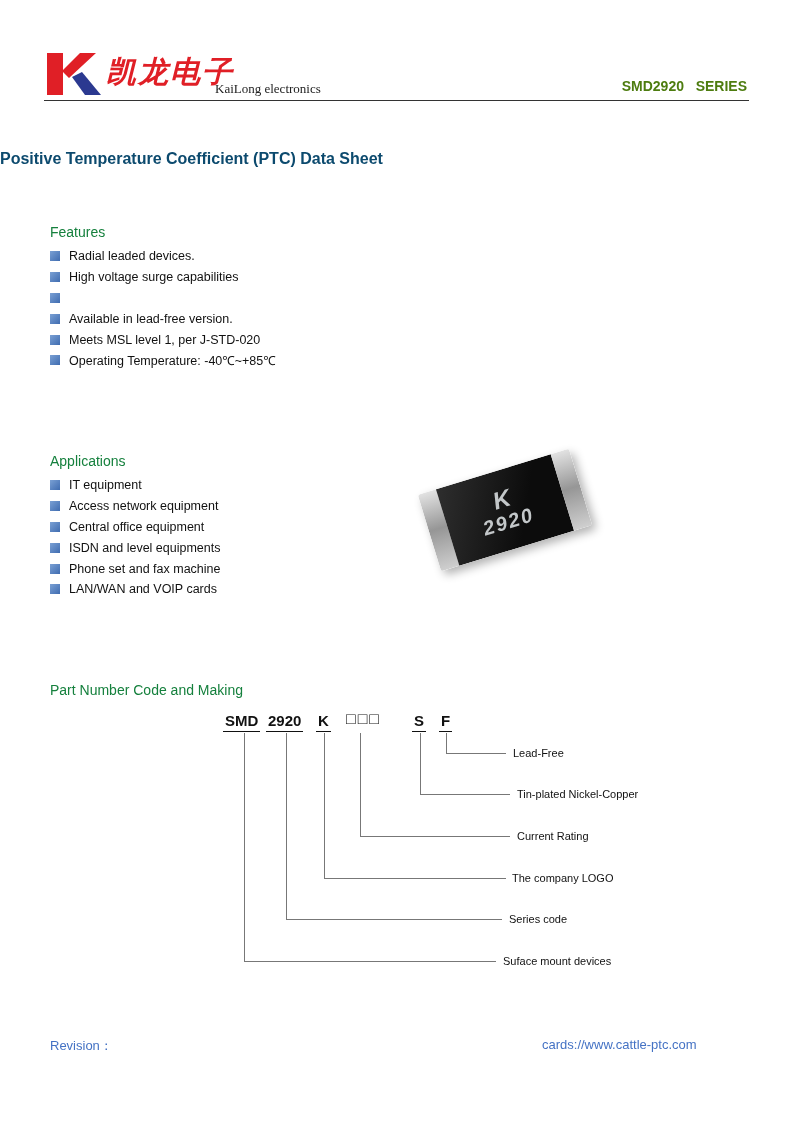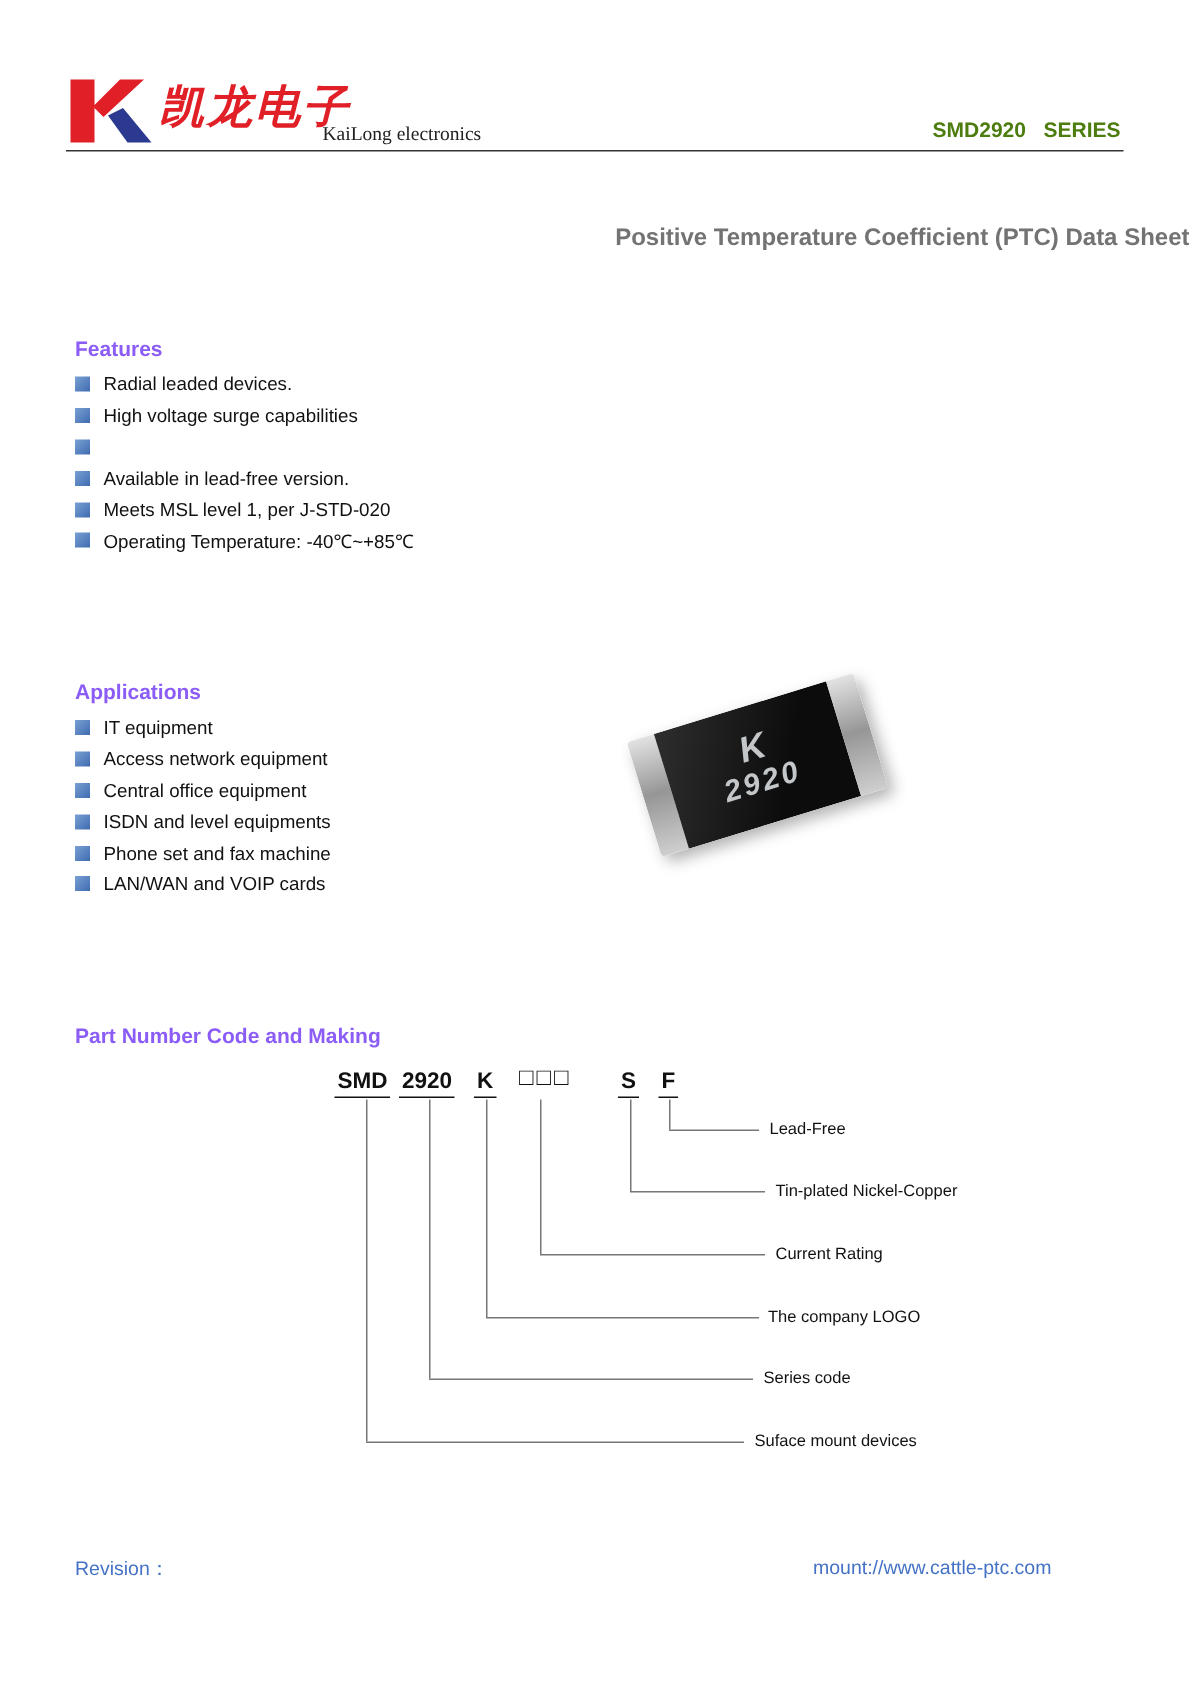--- a/index.html
+++ b/index.html
@@ -7,24 +7,24 @@
   .page { position:relative; width:793px; height:1122px; background:#fff; margin:0 auto; overflow:hidden; }
 
   
   .logo { position:absolute; left:44px; top:50px; width:58px; height:48px; }
   .brand-cn { position:absolute; left:106px; top:54px; font-size:30px; font-weight:bold; font-style:italic; color:#e01f26; letter-spacing:2px; line-height:1.2; }
   .brand-en { position:absolute; left:215px; top:81px; font-size:13px; color:#222; font-family:"Liberation Serif", serif; }
   .series { position:absolute; right:46px; top:78px; font-size:14px; font-weight:bold; color:#4d7c0f; white-space:pre; }
   .header-rule { position:absolute; left:44px; top:100px; width:705px; height:1px; background:#333; }
 
   
-  .doc-title { position:absolute; left:0; top:150px; width:100%; text-align:right; font-size:16px; font-weight:bold; color:#737373; }
+  .doc-title { position:absolute; left:0; top:150px; width:100%; text-align:left; font-size:16px; font-weight:bold; color:#0c4a6e; }
 
   
-  .sec-heading { position:absolute; font-size:14px; font-weight:bold; color:#8b5cf6; }
+  .sec-heading { position:absolute; font-size:14px; font-weight:normal; color:#15803d; }
   .h-features { left:50px; top:224px; }
   .h-applications { left:50px; top:453px; }
   .h-partnumber { left:50px; top:682px; }
 
   ul.bullet-list { position:absolute; list-style:none; }
   .list-features { left:50px; top:246px; }
   .list-applications { left:50px; top:475px; }
   ul.bullet-list li { display:flex; align-items:center; height:20.8px; font-size:12.5px; color:#111; }
   .sq-bullet { display:inline-block; width:10px; height:10px; margin-right:9px; background:linear-gradient(135deg,#7aa0d4,#3f6cb0); flex:0 0 auto; }
 
@@ -158,15 +158,15 @@
   <div class="hline" style="left:244px; top:961px; width:252px;"></div>
 
   <span class="pn-label" style="left:513px; top:747px;">Lead-Free</span>
   <span class="pn-label" style="left:517px; top:788px;">Tin-plated Nickel-Copper</span>
   <span class="pn-label" style="left:517px; top:830px;">Current Rating</span>
   <span class="pn-label" style="left:512px; top:872px;">The company LOGO</span>
   <span class="pn-label" style="left:509px; top:913px;">Series code</span>
   <span class="pn-label" style="left:503px; top:955px;">Suface mount devices</span>
 
   <div class="footer-revision">Revision：</div>
-  <a class="footer-url" href="#">mount://www.cattle-ptc.com</a>
+  <a class="footer-url" href="#">cards://www.cattle-ptc.com</a>
 
 </div>
 
 </body></html>

